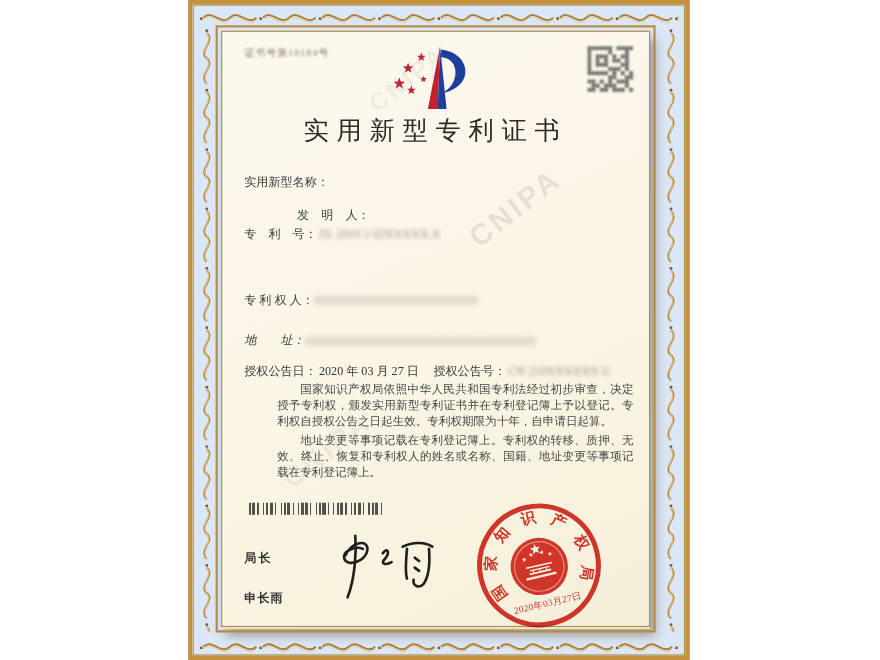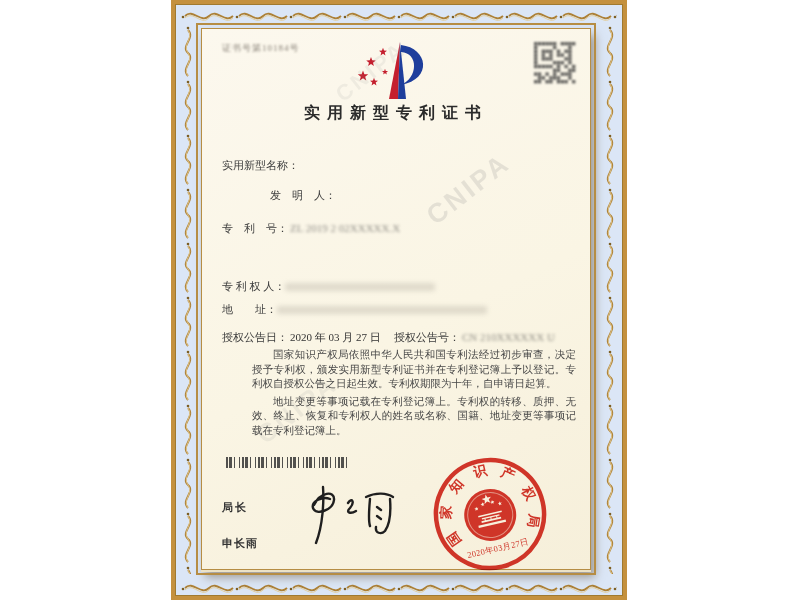--- a/index.html
+++ b/index.html
@@ -23,21 +23,21 @@
 
   .cert-no { position:absolute; left:20px; top:13px; font-size:9px; color:#5a5248;
     letter-spacing:1px; filter:blur(1.1px); opacity:.75; }
 
   .logo { position:absolute; left:152px; top:10px; width:90px; height:64px; }
 
   .qr { position:absolute; left:332px; top:13px; width:42px; height:42px;
     filter:blur(.8px); opacity:.8; }
 
   .title { position:absolute; left:0; top:74px; width:100%; text-align:center;
-    font-size:16px; font-weight:bold; color:#2b2b2b; letter-spacing:7px; }
+    font-size:23px; font-weight:normal; color:#2b2b2b; letter-spacing:7px; }
 
   .row { position:absolute; left:20px; font-size:11px; color:#3c3c3c; white-space:nowrap; }
   .row .lbl { color:#3c3c3c; }
   .row .val { color:#333; margin-left:2px; }
   .masked-dark { filter:blur(1.8px); opacity:.55; }
   .redact-bar { display:inline-block; vertical-align:middle; height:8px;
     background:#9a9488; filter:blur(2.6px); opacity:.28; border-radius:2px; }
 
   .grant-no-cell { position:absolute; left:172px; top:0; }
 
@@ -378,27 +378,27 @@
       <div class="watermark wm1">CNIPA</div>
       <div class="watermark wm2">CNIPA</div>
       <div class="watermark wm3">CNIPA</div>
 
       <div class="row" style="top:129px;">
         <span class="lbl">实用新型名称：</span><span class="val"></span>
       </div>
       <div class="row" style="top:159px;margin-left:48px;">
         <span class="lbl">发　明　人：</span><span class="val"></span>
       </div>
-      <div class="row" style="top:192px;">
+      <div class="row" style="top:176px;">
         <span class="lbl">专　利　号：</span><span class="val masked-dark">ZL 2019 2 02XXXXX.X</span>
       </div>
-      <div class="row" style="top:250px;text-align:center;">
+      <div class="row" style="top:236px;text-align:center;">
         <span class="lbl">专 利 权 人：</span><span class="redact-bar" style="width:150px;"></span>
       </div>
-      <div class="row" style="top:273px;">
+      <div class="row" style="top:273px;font-style:italic;">
         <span class="lbl">地　　址：</span><span class="redact-bar" style="width:210px;"></span>
       </div>
       <div class="row" style="top:301px; width:356px;">
         <span>
           <span class="lbl">授权公告日：</span><span class="val">2020 年 03 月 27 日</span>
         </span>
         <span class="grant-no-cell">
           <span class="lbl">授权公告号：</span><span class="val masked-dark">CN 210XXXXXX U</span>
         </span>
       </div>

